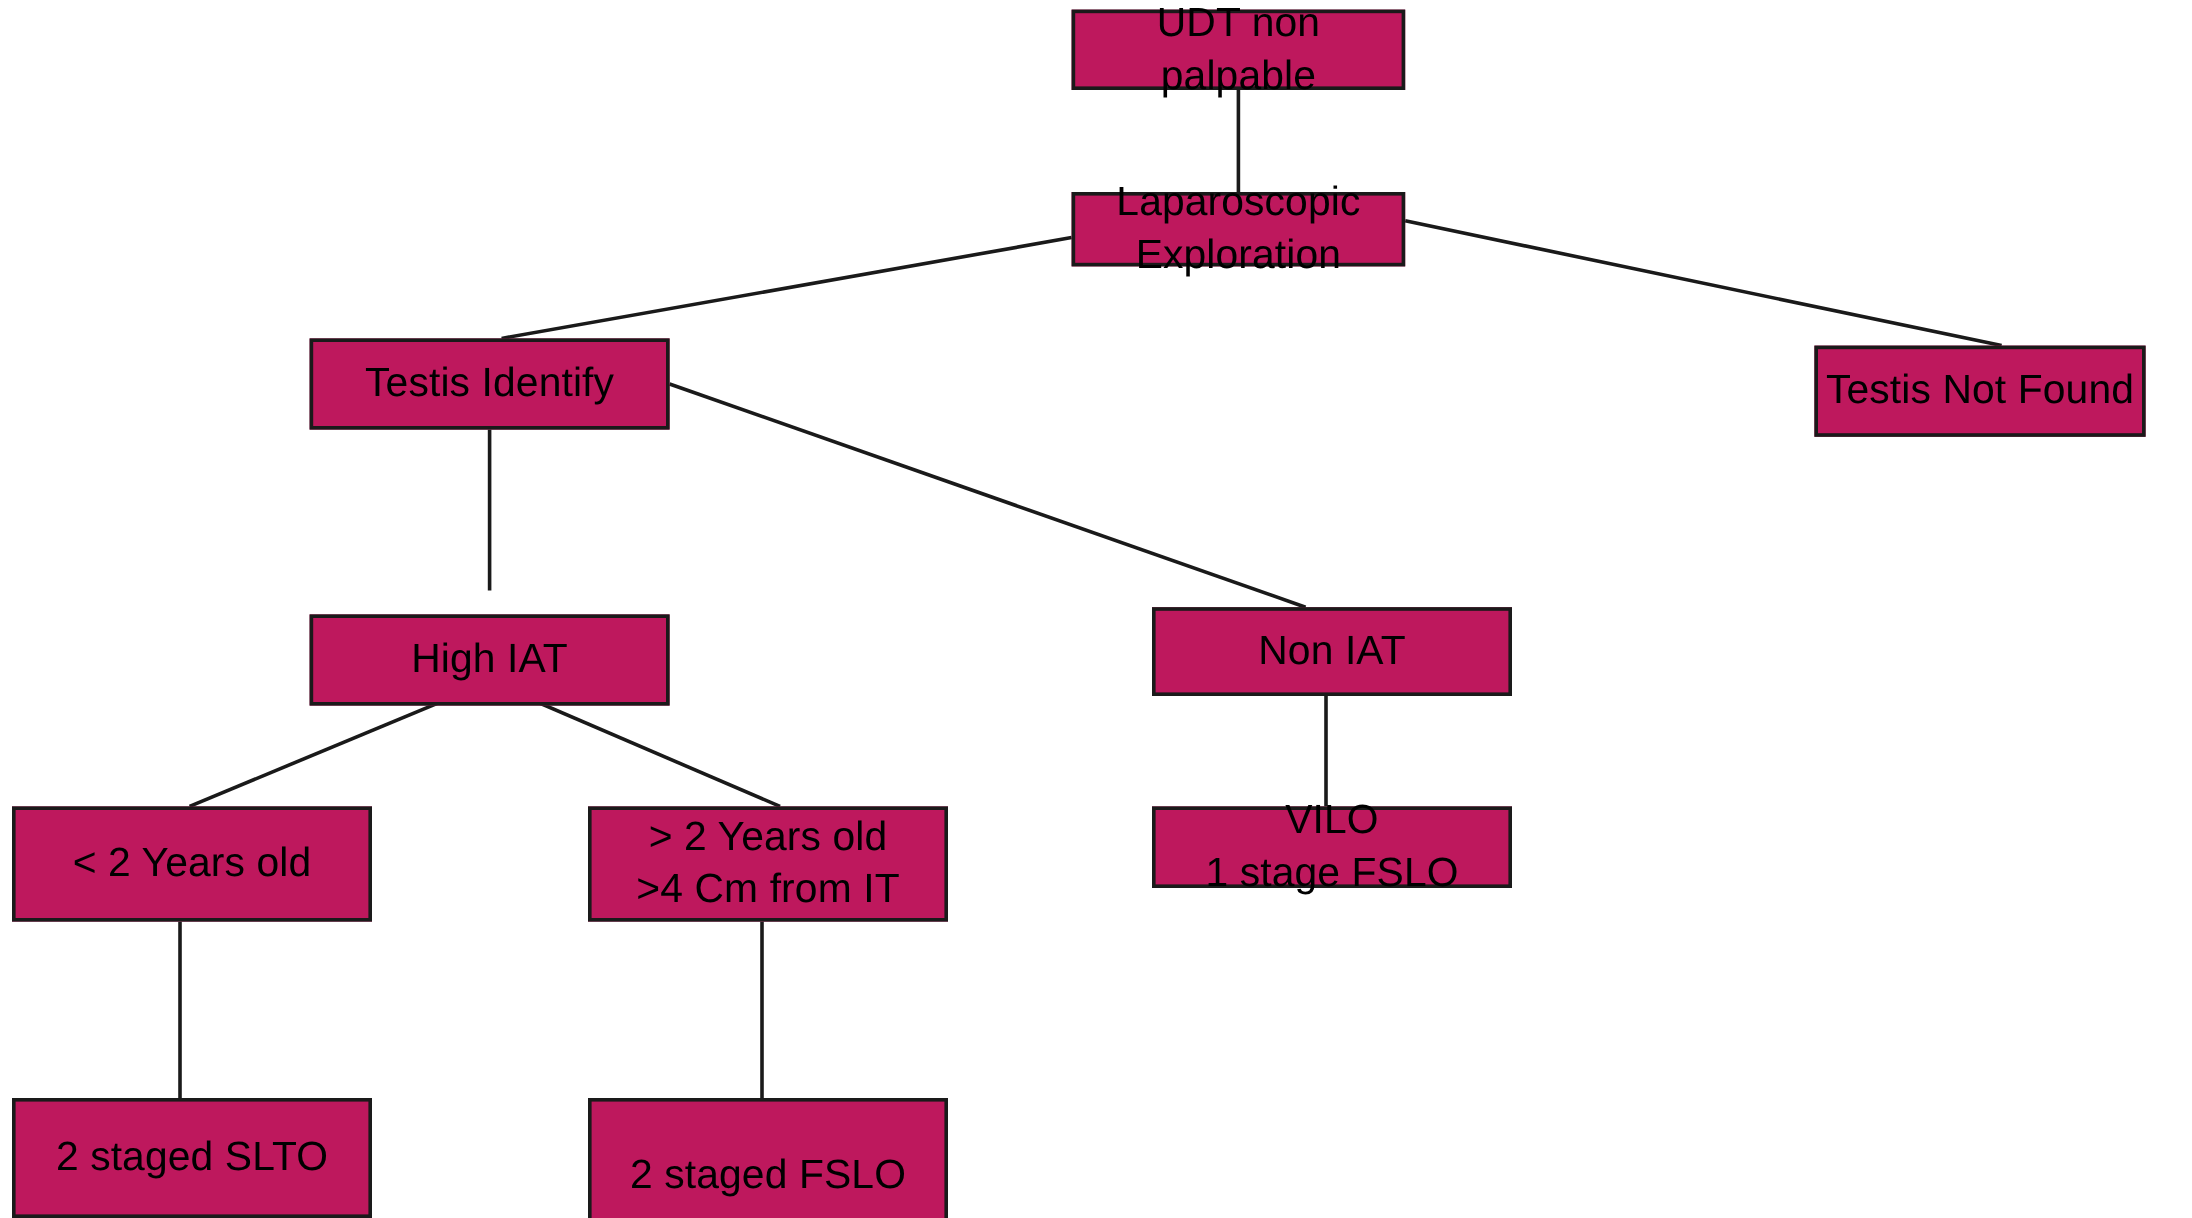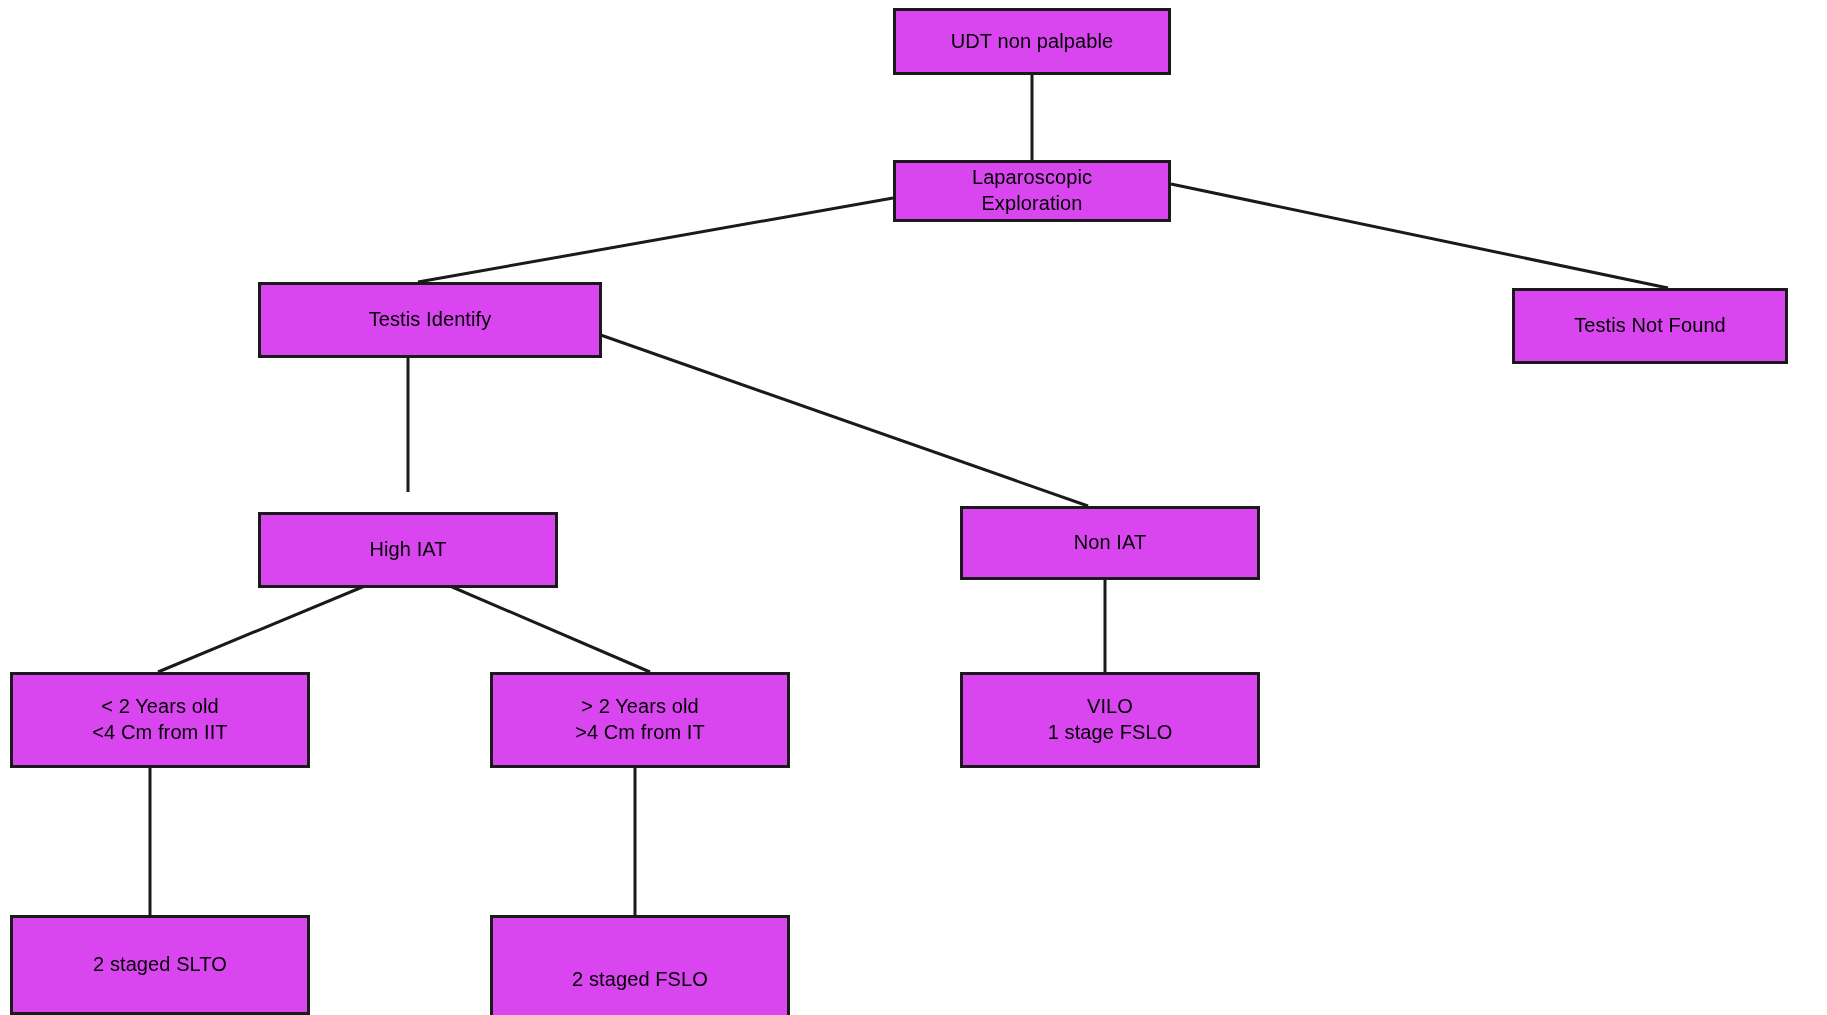--- a/index.html
+++ b/index.html
@@ -22,29 +22,29 @@
     position: absolute;
     top: 0;
     left: 0;
     width: 1827px;
     height: 1015px;
     pointer-events: none;
   }
   .node {
     position: absolute;
     box-sizing: border-box;
-    background: #d946ef;
+    background: #be185d;
     border: 3px solid #1a1a1a;
     display: flex;
     flex-direction: column;
     align-items: center;
     justify-content: center;
     text-align: center;
     color: #000000;
-    font-size: 20px;
+    font-size: 34px;
     line-height: 1.28;
     font-weight: 400;
     letter-spacing: 0.1px;
     z-index: 2;
   }
   .node .line2 {
     display: block;
   }
 </style>
 </head>
@@ -67,47 +67,46 @@
 
   <div class="node" style="left: 893px; top: 8px; width: 278px; height: 67px; border-color: rgb(26, 26, 26); color: rgb(0, 0, 0);">
     <span class="line1">UDT non palpable</span>
   </div>
 
   <div class="node" style="left: 893px; top: 160px; width: 278px; height: 62px; border-color: rgb(26, 26, 26); color: rgb(0, 0, 0); align-items: center;">
     <span class="line1">Laparoscopic</span>
     <span class="line2">Exploration</span>
   </div>
 
-  <div class="node" style="left: 258px; top: 282px; width: 344px; height: 76px; border-color: rgb(26, 26, 26); color: rgb(0, 0, 0);">
+  <div class="node" style="left: 258px; top: 282px; width: 300px; height: 76px; border-color: rgb(26, 26, 26); color: rgb(0, 0, 0);">
     <span class="line1">Testis Identify</span>
   </div>
 
   <div class="node" style="left: 1512px; top: 288px; width: 276px; height: 76px; border-color: rgb(26, 26, 26); color: rgb(0, 0, 0);">
     <span class="line1">Testis Not Found</span>
   </div>
 
   <div class="node" style="left: 258px; top: 492px; width: 300px; height: 76px; border-color: rgb(26, 26, 26); color: rgb(0, 0, 0); margin-top: 20px;">
     <span class="line1">High IAT</span>
   </div>
 
   <div class="node" style="left: 960px; top: 506px; width: 300px; height: 74px; border-color: rgb(26, 26, 26); color: rgb(0, 0, 0);">
     <span class="line1">Non IAT</span>
   </div>
 
   <div class="node" style="left: 10px; top: 672px; width: 300px; height: 96px; border-color: rgb(26, 26, 26); color: rgb(0, 0, 0);">
     <span class="line1">&lt; 2 Years old</span>
-    <span class="line2">&lt;4 Cm from IIT</span>
   </div>
 
   <div class="node" style="left: 490px; top: 672px; width: 300px; height: 96px; border-color: rgb(26, 26, 26); color: rgb(0, 0, 0);">
     <span class="line1">&gt; 2 Years old</span>
     <span class="line2">&gt;4 Cm from IT</span>
   </div>
 
-  <div class="node" style="left: 960px; top: 672px; width: 300px; height: 96px; border-color: rgb(26, 26, 26); color: rgb(0, 0, 0);">
+  <div class="node" style="left: 960px; top: 672px; width: 300px; height: 68px; border-color: rgb(26, 26, 26); color: rgb(0, 0, 0);">
     <span class="line1">VILO</span>
     <span class="line2">1 stage FSLO</span>
   </div>
 
   <div class="node" style="left: 10px; top: 915px; width: 300px; height: 100px; border-color: rgb(26, 26, 26); color: rgb(0, 0, 0);">
     <span class="line1">2 staged SLTO</span>
   </div>
 
   <div class="node" style="left: 490px; top: 915px; width: 300px; height: 130px; border-color: rgb(26, 26, 26); color: rgb(0, 0, 0);">
     <span class="line1">2 staged FSLO</span>

